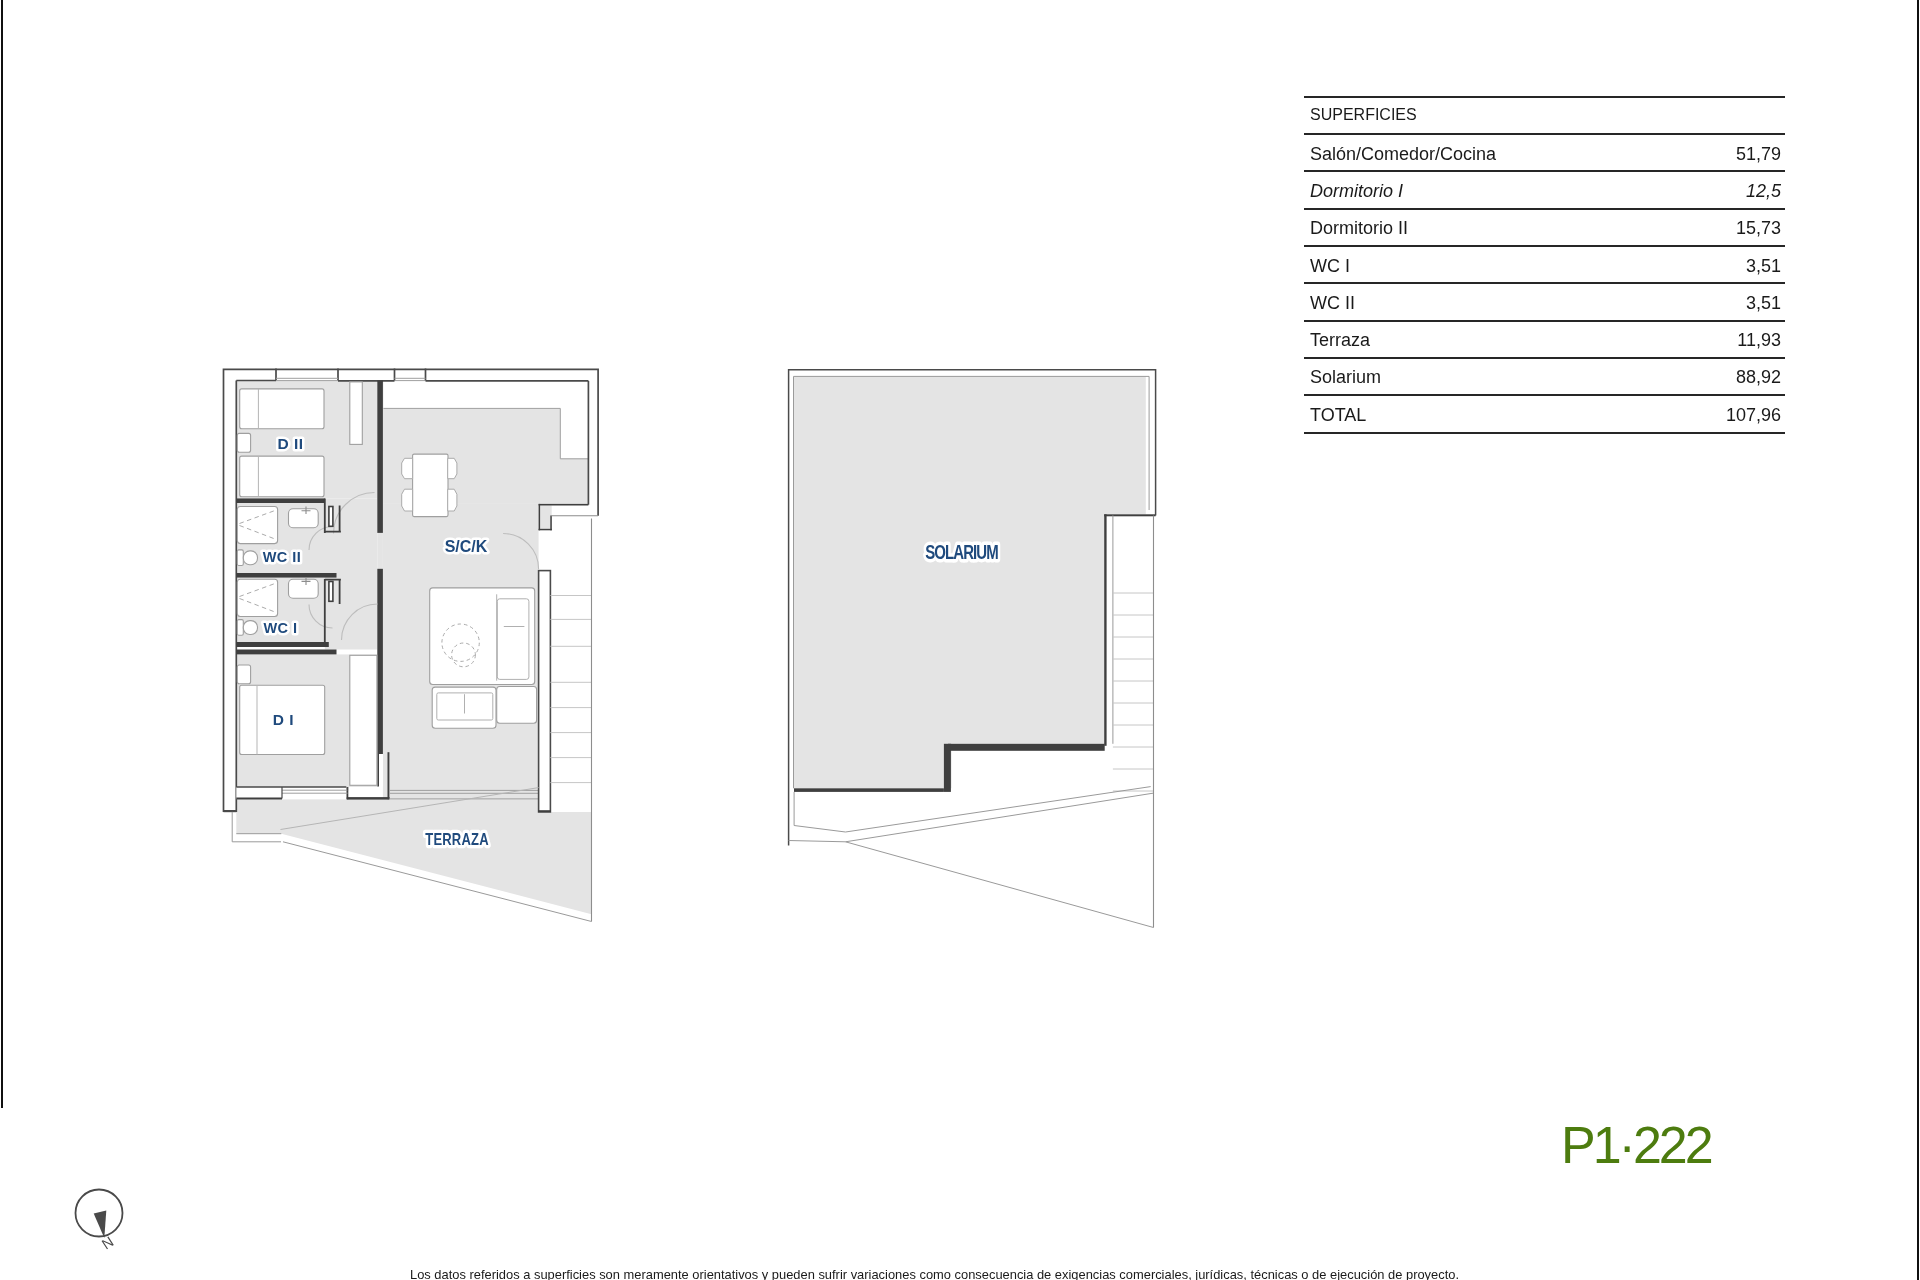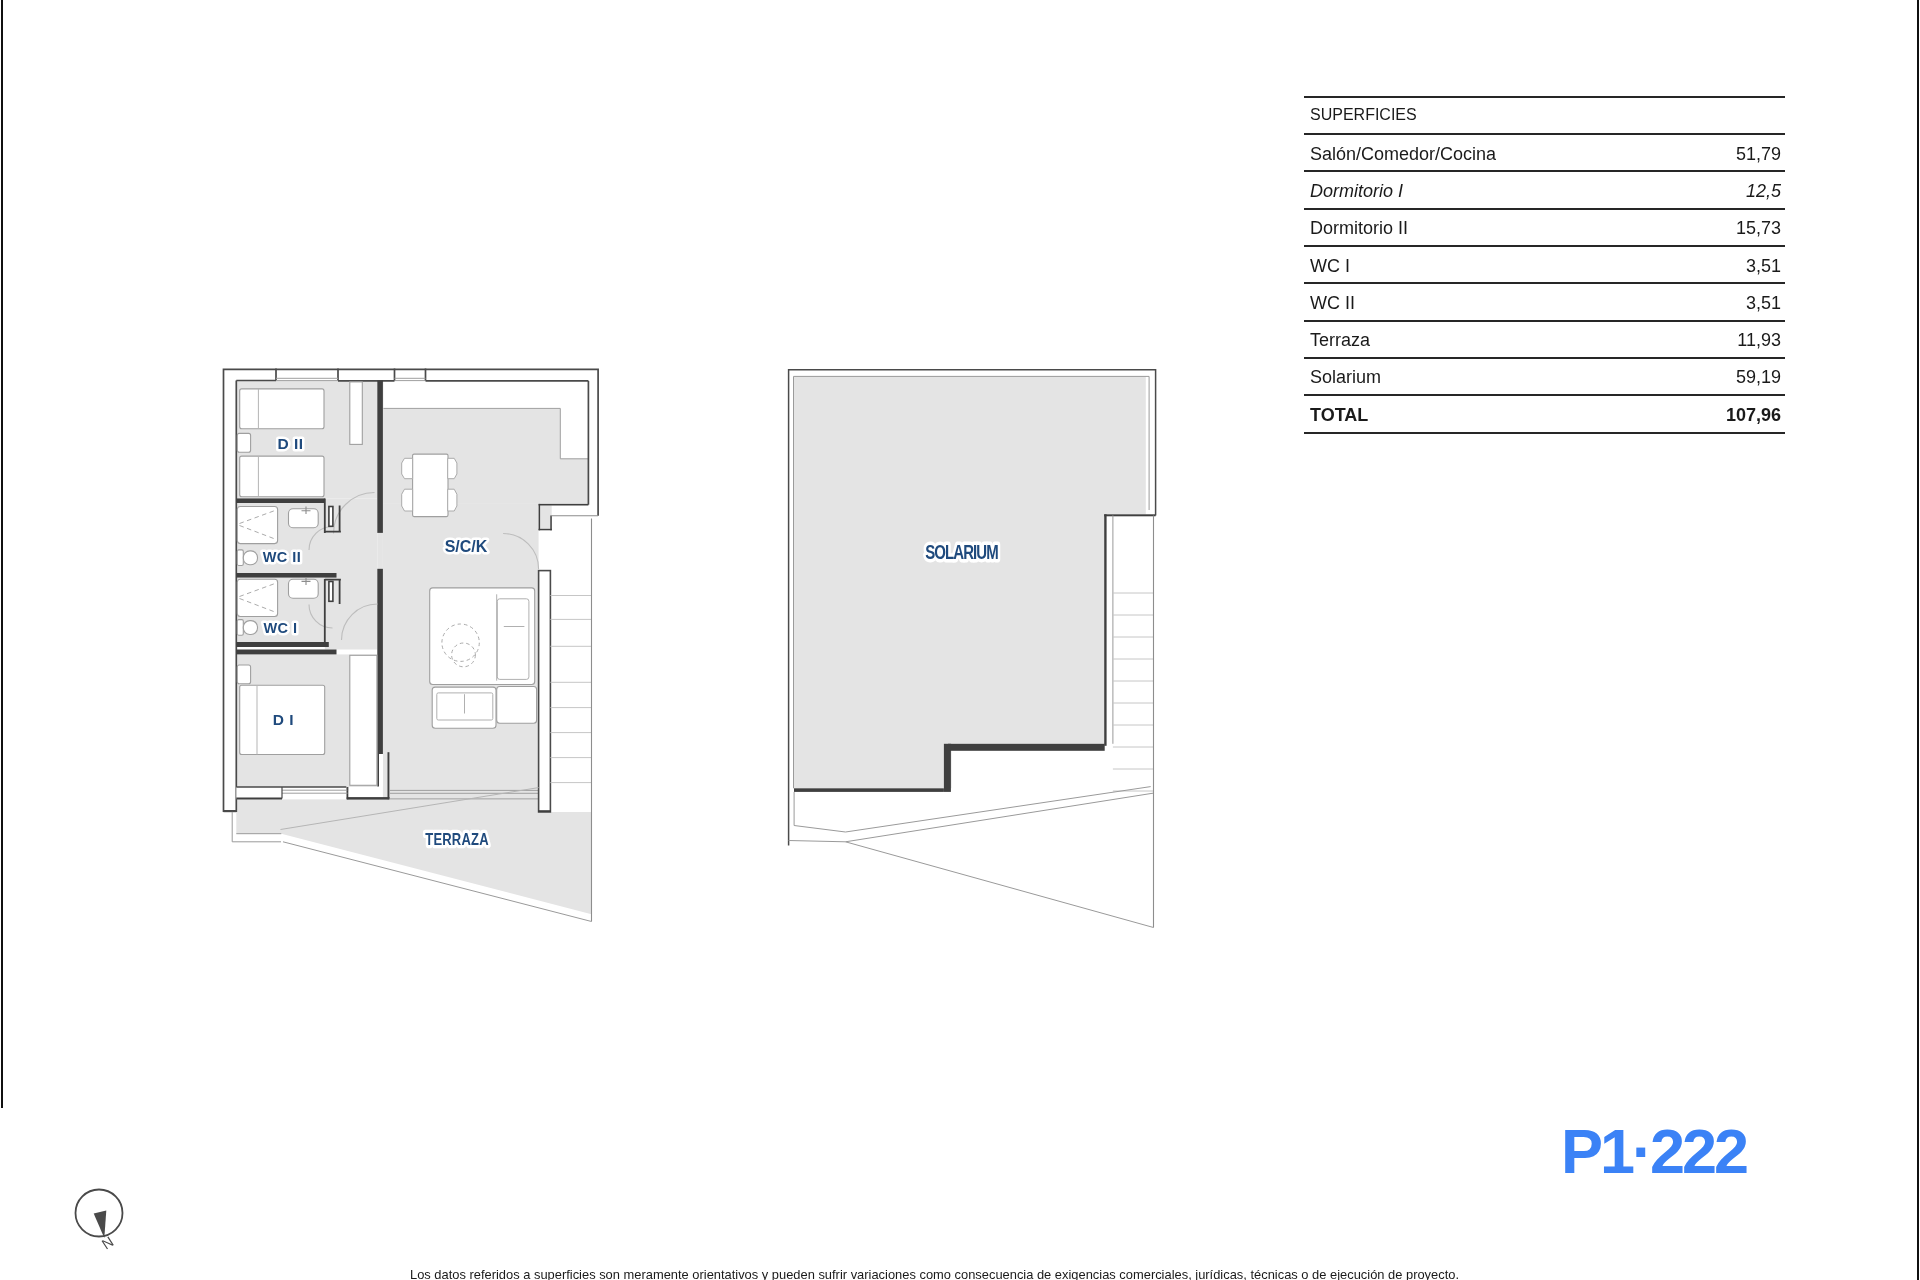--- a/index.html
+++ b/index.html
@@ -36,26 +36,26 @@
   <div class="trow" style="top:180.9px;font-style:italic;">Dormitorio I<span class="val">12,5</span></div>
 
   <div class="trow" style="top:218.2px;">Dormitorio II<span class="val">15,73</span></div>
 
   <div class="trow" style="top:255.5px;">WC I<span class="val">3,51</span></div>
 
   <div class="trow" style="top:292.8px;">WC II<span class="val">3,51</span></div>
 
   <div class="trow" style="top:330.1px;">Terraza<span class="val">11,93</span></div>
 
-  <div class="trow" style="top:367.4px;">Solarium<span class="val">59,19</span></div>
-
-  <div class="trow" style="top:404.7px;font-weight:bold;">TOTAL<span class="val">107,96</span></div>
+  <div class="trow" style="top:367.4px;">Solarium<span class="val">88,92</span></div>
+
+  <div class="trow" style="top:404.7px;font-weight:normal;">TOTAL<span class="val">107,96</span></div>
 </div>
 
-<div class="abs" style="left:1561px;top:1115px;width:240px;font-size:63px;color:#3b82f6;letter-spacing:-3px;white-space:nowrap;font-weight:bold;">P1·222</div>
+<div class="abs" style="left:1561px;top:1115px;width:240px;font-size:52px;color:#4d7c0f;letter-spacing:-3px;white-space:nowrap;">P1·222</div>
 
 <div class="abs" style="left:410px;top:1267px;width:1100px;font-size:12.9px;color:#1a1a1a;white-space:nowrap;">Los datos referidos a superficies son meramente orientativos y pueden sufrir variaciones como consecuencia de exigencias comerciales, jurídicas, técnicas o de ejecución de proyecto.</div>
 
 <svg class="abs" style="left:0;top:0;" width="1920" height="1280" viewBox="0 0 1920 1280">
 
 <g id="apartment">
 
   <g fill="#e4e4e4" stroke="none">
 
     <rect x="236.3" y="380.5" width="141" height="117.9"></rect>

